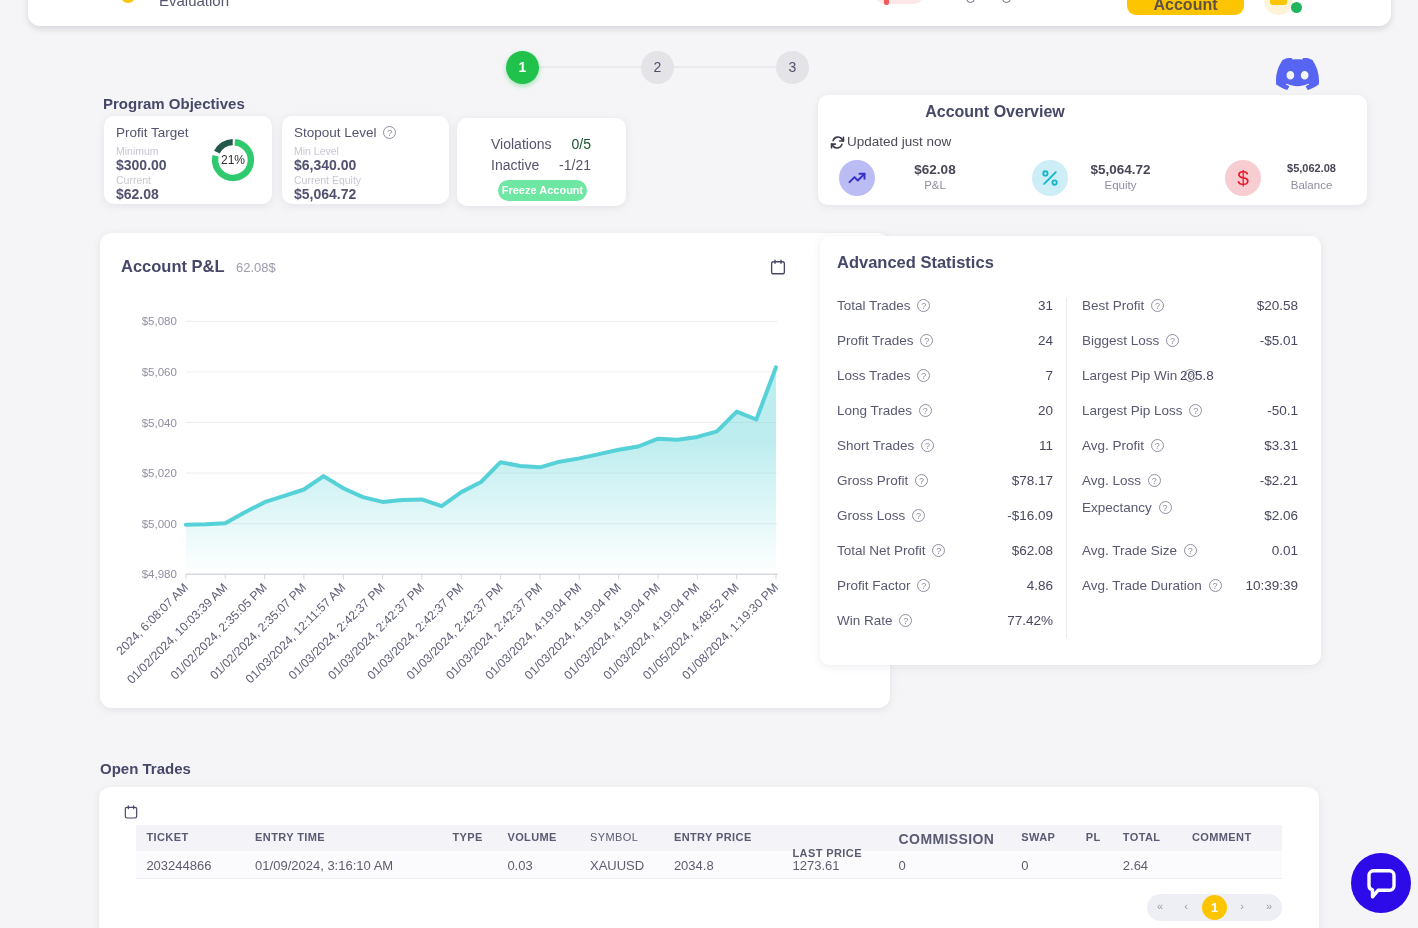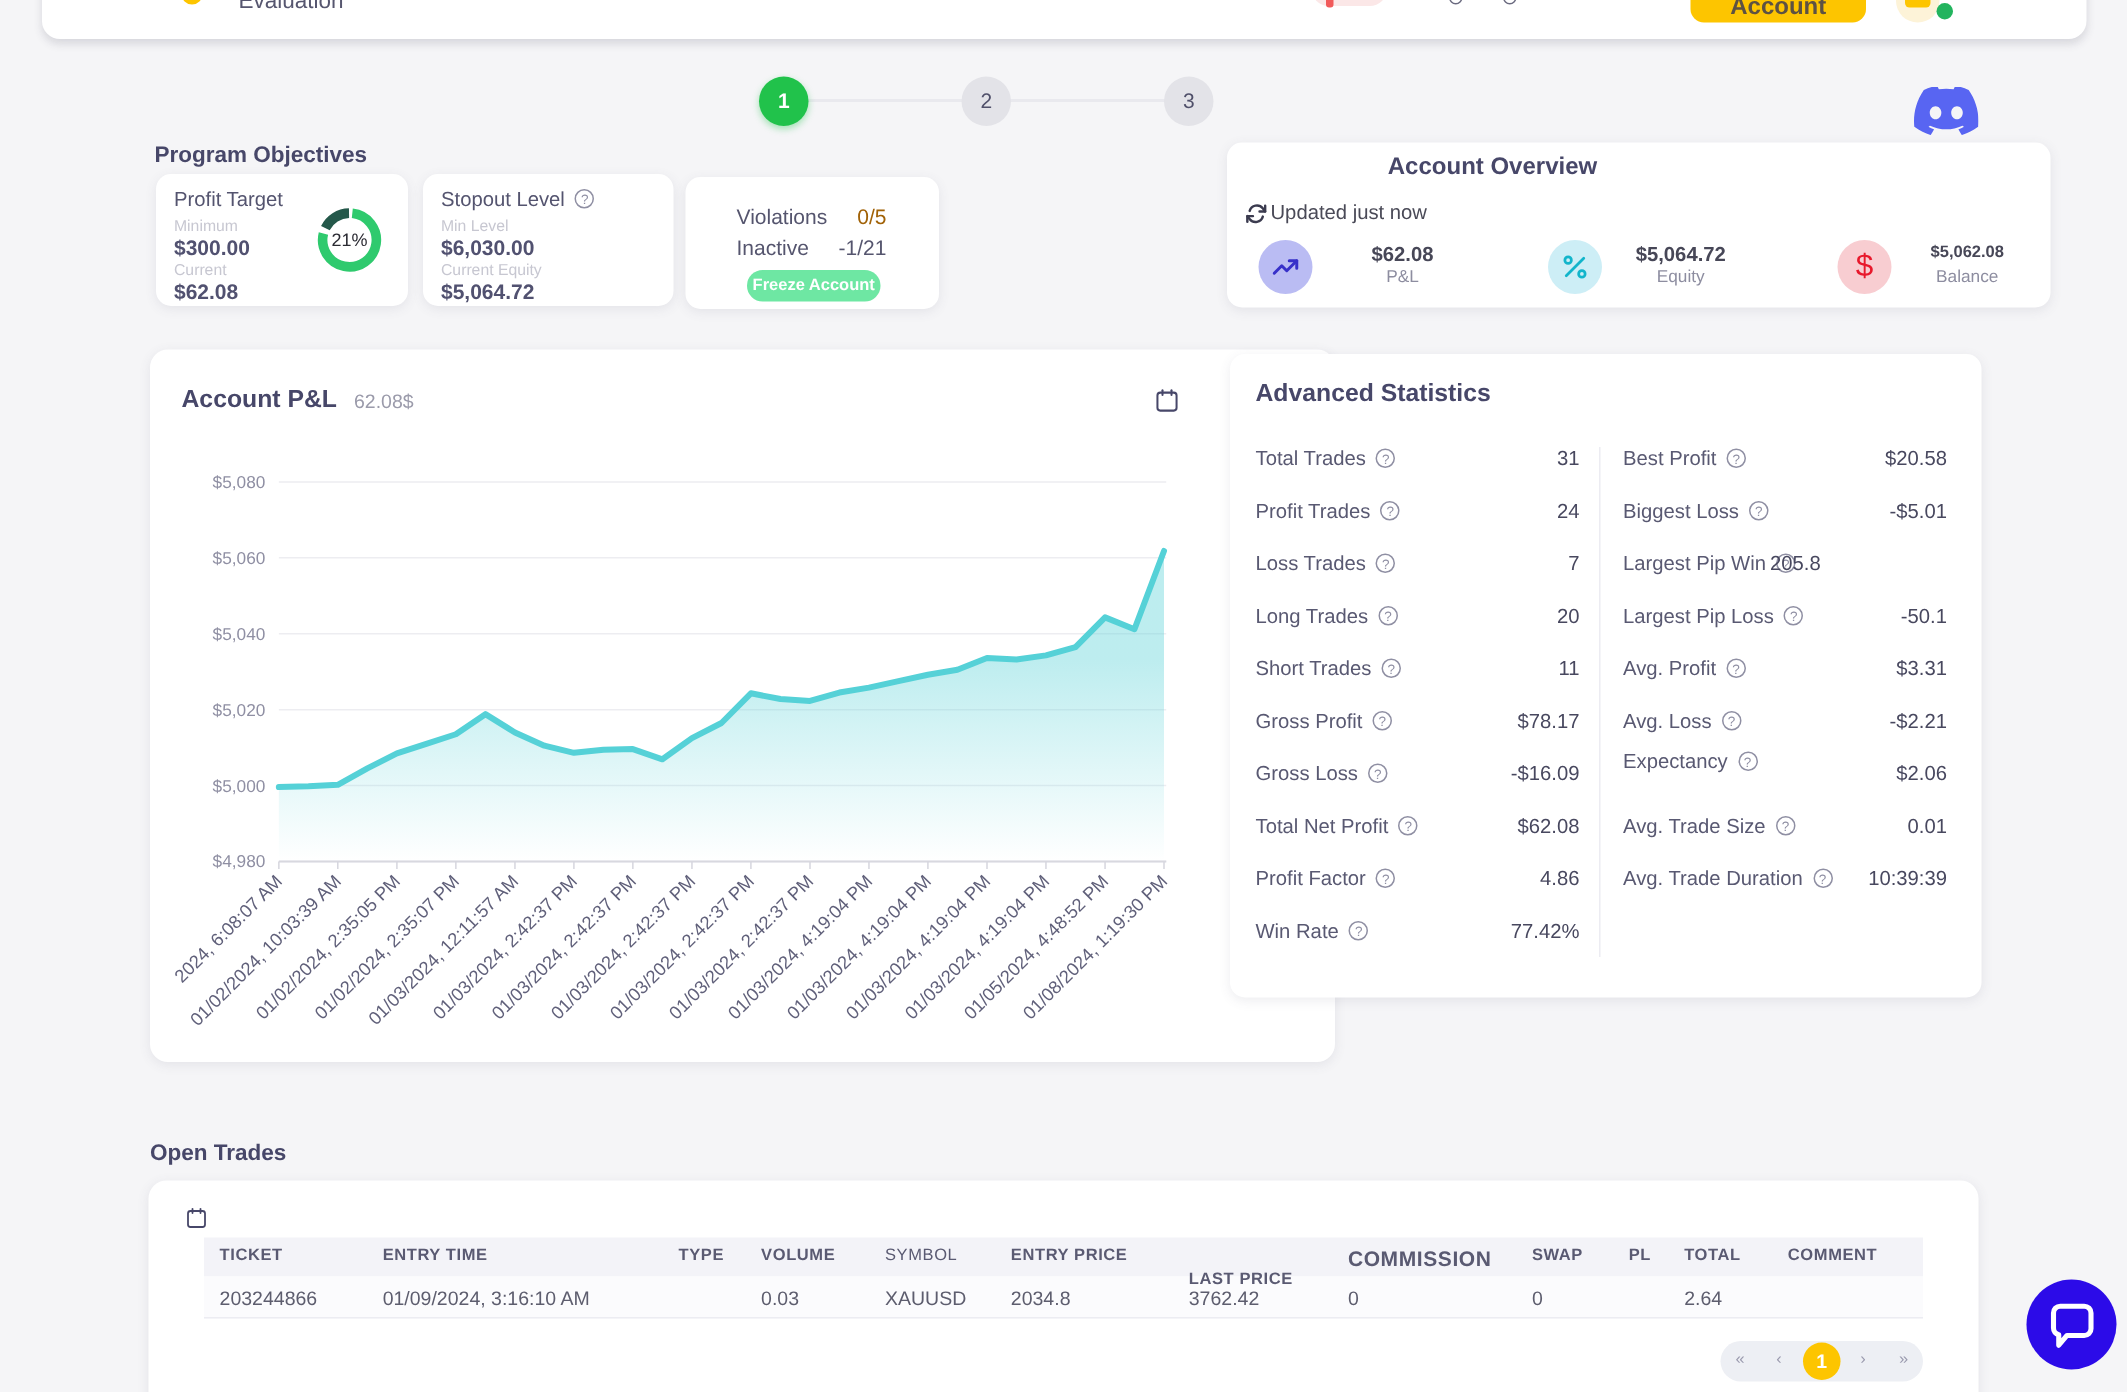--- a/index.html
+++ b/index.html
@@ -57,28 +57,28 @@
   <svg class="abs" style="left:106px; top:21px;" width="46" height="46" viewBox="0 0 46 46">
     <path fill="none" stroke="#2fca6e" stroke-width="6.4" d="M24.87,5.2 A17.9,17.9 0 1 1 5.63,18.67"></path>
     <path fill="none" stroke="#24584a" stroke-width="6.4" d="M6.91,15.15 A17.9,17.9 0 0 1 22.69,5.1"></path>
     <text x="23" y="27" font-size="12" fill="#2b2b33" text-anchor="middle">21%</text>
   </svg>
 </div>
 
 <div class="card" style="left:282px; top:116px; width:167px; height:88px;">
   <div class="abs" style="left:12px; top:9px; font-size:13.5px; color:#54546f;">Stopout Level <span class="qm">?</span></div>
   <div class="abs" style="left:12px; top:29px; font-size:10.5px; color:#c7c7d1;">Min Level</div>
-  <div class="abs" style="left:12px; top:41px; font-size:14px; font-weight:bold; color:#515170;">$6,030.00</div>
+  <div class="abs" style="left:12px; top:41px; font-size:14px; font-weight:bold; color:#515170;">$6,340.00</div>
   <div class="abs" style="left:12px; top:58px; font-size:10.5px; color:#c7c7d1;">Current Equity</div>
   <div class="abs" style="left:12px; top:70px; font-size:14px; font-weight:bold; color:#515170;">$5,064.72</div>
 </div>
 
 <div class="card" style="left:457px; top:118px; width:169px; height:88px;">
   <div class="abs" style="left:34px; top:18px; font-size:14px; color:#55556e;">Violations</div>
-  <div class="abs" style="left:70px; top:18px; width:64px; text-align:right; font-size:14px; color:#a16207;">0/5</div>
+  <div class="abs" style="left:70px; top:18px; width:64px; text-align:right; font-size:14px; color:#14532d;">0/5</div>
   <div class="abs" style="left:34px; top:39px; font-size:14px; color:#55556e;">Inactive</div>
   <div class="abs" style="left:70px; top:39px; width:64px; text-align:right; font-size:14px; color:#55556e;">-1/21</div>
   <div class="abs" style="left:41px; top:62px; width:89px; height:21px; background:#6ee7a3; border-radius:11px; color:#fff; font-size:11px; font-weight:bold; text-align:center; line-height:21px;">Freeze Account</div>
 </div>
 
 <div class="card" style="left:818px; top:95px; width:549px; height:110px;">
   <div class="abs" style="left:42px; top:8px; width:270px; text-align:center; font-size:16px; font-weight:bold; color:#474769;">Account Overview</div>
   <svg class="abs" style="left:12px; top:40px;" width="15" height="15" viewBox="0 0 24 24" fill="none" stroke="#3b3b4f" stroke-width="2.6" stroke-linecap="round" stroke-linejoin="round">
     <polyline points="21.5,3.5 21.5,9.5 15.5,9.5"></polyline>
     <polyline points="2.5,20.5 2.5,14.5 8.5,14.5"></polyline>
@@ -237,21 +237,21 @@
   <div class="abs" style="left:799.6px; top:44px; font-size:14px; font-weight:bold; letter-spacing:0.4px; color:#5a5a72;">COMMISSION</div>
   <div class="abs" style="left:922.3px; top:44px; font-size:11px; font-weight:bold; letter-spacing:0.4px; color:#5a5a72;">SWAP</div>
   <div class="abs" style="left:986.8px; top:44px; font-size:11px; font-weight:bold; letter-spacing:0.4px; color:#5a5a72;">PL</div>
   <div class="abs" style="left:1023.8px; top:44px; font-size:11px; font-weight:bold; letter-spacing:0.4px; color:#5a5a72;">TOTAL</div>
   <div class="abs" style="left:1092.9px; top:44px; font-size:11px; font-weight:bold; letter-spacing:0.4px; color:#5a5a72;">COMMENT</div>
   <div class="abs" style="left:47.4px; top:71px; font-size:13px; color:#5d5d6e;">203244866</div>
   <div class="abs" style="left:156.1px; top:71px; font-size:13px; color:#5d5d6e;">01/09/2024, 3:16:10 AM</div>
   <div class="abs" style="left:408.4px; top:71px; font-size:13px; color:#5d5d6e;">0.03</div>
   <div class="abs" style="left:491px; top:71px; font-size:13px; color:#5d5d6e;">XAUUSD</div>
   <div class="abs" style="left:574.9px; top:71px; font-size:13px; color:#5d5d6e;">2034.8</div>
-  <div class="abs" style="left:693.5px; top:71px; font-size:13px; color:#5d5d6e;">3762.42</div>
+  <div class="abs" style="left:693.5px; top:71px; font-size:13px; color:#5d5d6e;">1273.61</div>
   <div class="abs" style="left:799.6px; top:71px; font-size:13px; color:#5d5d6e;">0</div>
   <div class="abs" style="left:922.3px; top:71px; font-size:13px; color:#5d5d6e;">0</div>
   <div class="abs" style="left:1023.8px; top:71px; font-size:13px; color:#5d5d6e;">2.64</div>
 
   <div class="abs" style="left:1048px; top:107px; width:135px; height:27px; background:#edeff4; border-radius:14px;"></div>
   <div class="abs" style="left:1051px; top:113px; width:20px; text-align:center; font-size:11px; color:#9a9aae;">«</div>
   <div class="abs" style="left:1077px; top:113px; width:20px; text-align:center; font-size:11px; color:#9a9aae;">‹</div>
   <div class="abs" style="left:1103px; top:108px; width:25px; height:25px; background:#fdc500; border-radius:50%; color:#fff; font-weight:bold; font-size:13px; text-align:center; line-height:25px;">1</div>
   <div class="abs" style="left:1133px; top:113px; width:20px; text-align:center; font-size:11px; color:#9a9aae;">›</div>
   <div class="abs" style="left:1160px; top:113px; width:20px; text-align:center; font-size:11px; color:#9a9aae;">»</div>

